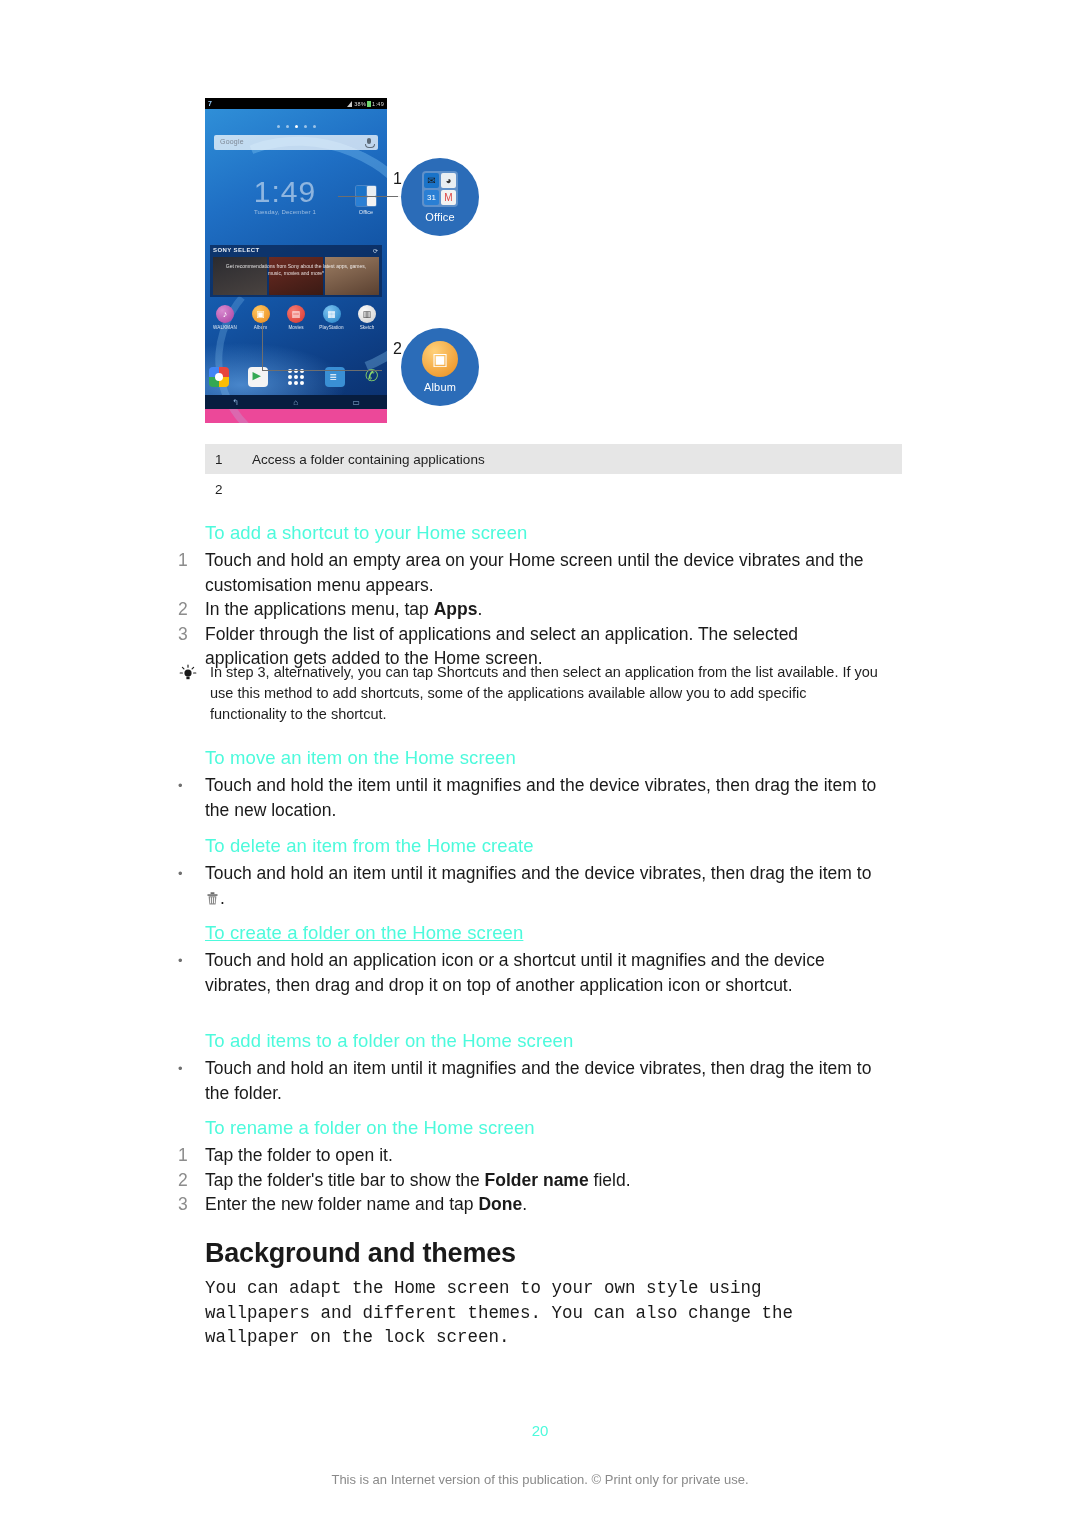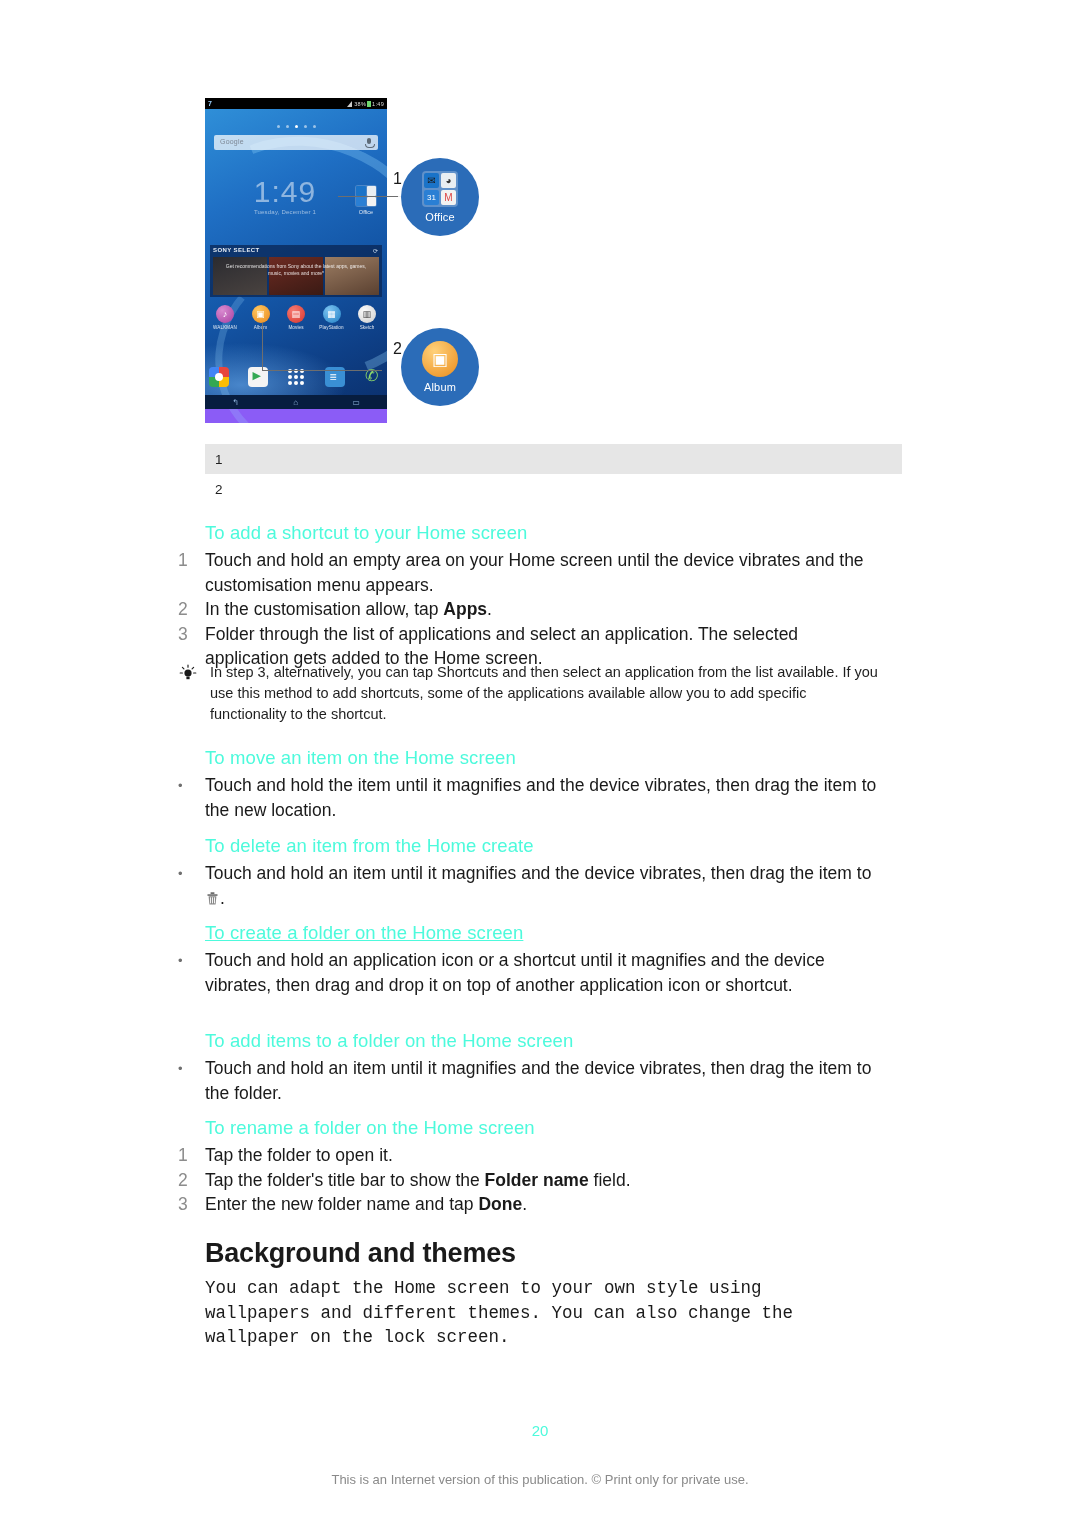--- a/index.html
+++ b/index.html
@@ -23,21 +23,21 @@
     top: 98px;
     width: 290px;
     height: 330px;
   }
   .phone {
     position: absolute;
     left: 0;
     top: 0;
     width: 182px;
     height: 325px;
-    background: #8b5cf6;
+    background: #ec4899;
     overflow: hidden;
   }
   .statusbar {
     height: 11px;
     background: #000000;
     position: relative;
   }
   .statusbar .sb-left {
     position: absolute;
     left: 3px;
@@ -624,38 +624,39 @@
       <div class="co-album-ico">▣</div>
       <div class="co-lbl">Album</div>
     </div>
   </div>
   <span class="callout-num n2">2</span>
 </div>
 
 <div class="legend">
   <div class="legend-row shaded">
     <div class="legend-num">1</div>
+    <div class="legend-txt">Access a folder containing applications</div>
   </div>
   <div class="legend-row">
     <div class="legend-num">2</div>
   </div>
 </div>
 
 <div class="content">
 
   <h3 class="sub" style="top:522px;">To add a shortcut to your Home screen</h3>
 
   <div class="olist" style="top:548px;">
     <div class="li">
       <span class="marker">1</span>
       <span class="txt">Touch and hold an empty area on your Home screen until the device vibrates and the customisation menu appears.</span>
     </div>
     <div class="li">
       <span class="marker">2</span>
-      <span class="txt"><span>In the customisation allow, tap </span><b>Apps</b><span>.</span></span>
+      <span class="txt"><span>In the applications menu, tap </span><b>Apps</b><span>.</span></span>
     </div>
     <div class="li">
       <span class="marker">3</span>
       <span class="txt">Folder through the list of applications and select an application. The selected application gets added to the Home screen.</span>
     </div>
   </div>
 
   <div class="tip" style="top:662px;">
     <div class="bulb">
       <svg class="bulb-svg" width="20" height="20" viewBox="0 0 20 20">

